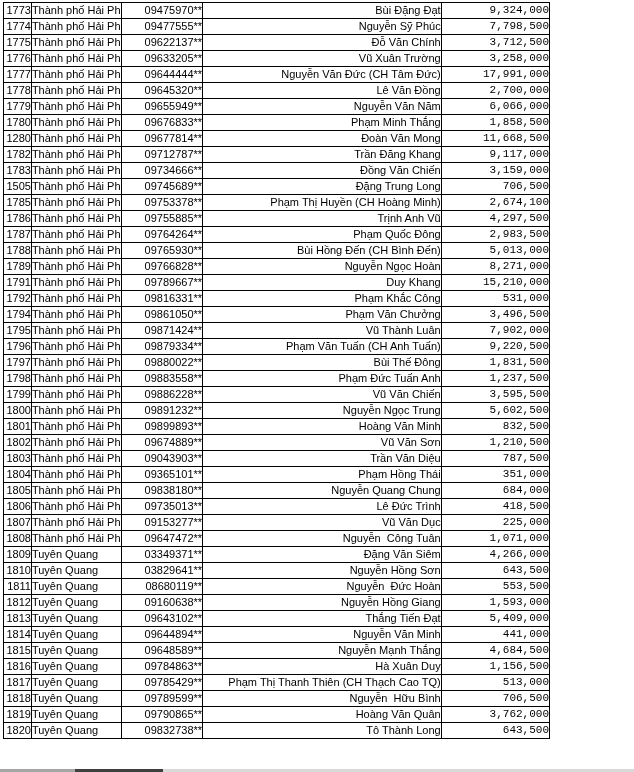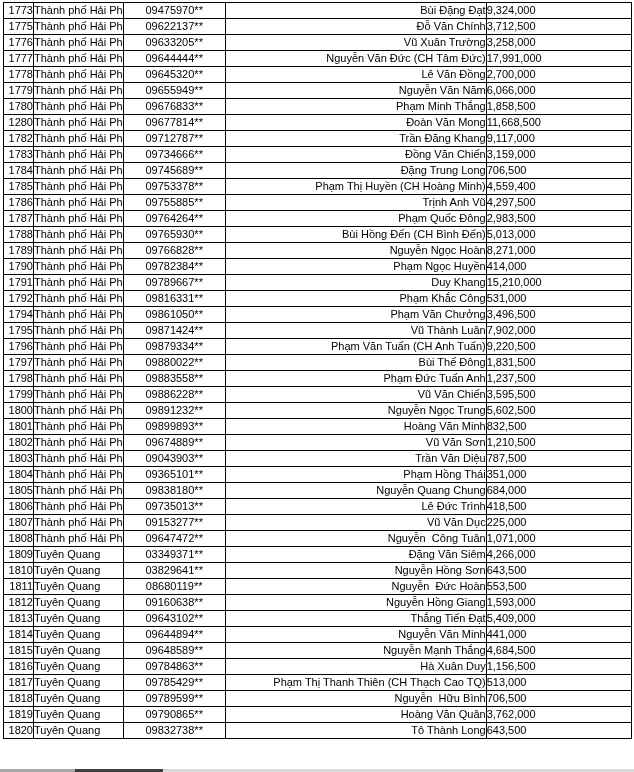--- a/index.html
+++ b/index.html
@@ -3,43 +3,43 @@
 <meta charset="utf-8">
 <style>
   html,body{margin:0;padding:0;}
   body{
     width:634px;height:772px;
     background:#ffffff;
     font-family:"Liberation Sans","DejaVu Sans",sans-serif;
     position:relative;
     overflow:hidden;
   }
-  .sheet{position:absolute;left:0;top:0;width:634px;height:772px;}
+  .sheet{position:absolute;left:0;top:0;width:550px;height:772px;}
   table.grid{
     border-collapse:collapse;
     table-layout:fixed;
     position:absolute;
     left:3px;top:2px;
   }
   table.grid td{
     border:1px solid #000000;
     height:15px;
     padding:0;
     font-size:11px;
     line-height:15px;
     color:#000000;
     overflow:hidden;
     white-space:pre;
     background:#ffffff;
   }
   td.c-no{width:29px;text-align:right;padding-right:3px;}
   td.c-prov{width:74px;text-align:left;padding-left:3px;}
-  td.c-phone{width:101px;text-align:center;padding-left:3px;}
+  td.c-phone{width:101px;text-align:right;padding-left:3px;}
   td.c-name{width:260px;text-align:right;padding-left:3px;}
-  td.c-amt{width:144px;padding-right:7px;}
+  td.c-amt{width:144px;text-align:right;padding-right:7px;font-family:Liberation Mono, monospace;}
   .bottom-strip{
     position:absolute;
     left:0;top:769px;
     width:634px;height:3px;
     display:flex;
   }
   .strip-seg{height:3px;}
 </style>
 </head>
 <body>
@@ -49,20 +49,27 @@
   <table class="grid">
     <tbody>
         <tr>
       <td class="c-no">1773</td>
       <td class="c-prov">Thành phố Hải Ph</td>
       <td class="c-phone">09475970**</td>
       <td class="c-name">Bùi Đặng Đạt</td>
       <td class="c-amt">9,324,000</td>
     </tr>
         <tr>
+      <td class="c-no">1774</td>
+      <td class="c-prov">Thành phố Hải Ph</td>
+      <td class="c-phone">09477555**</td>
+      <td class="c-name">Nguyễn Sỹ Phúc</td>
+      <td class="c-amt">7,798,500</td>
+    </tr>
+        <tr>
       <td class="c-no">1775</td>
       <td class="c-prov">Thành phố Hải Ph</td>
       <td class="c-phone">09622137**</td>
       <td class="c-name">Đỗ Văn Chính</td>
       <td class="c-amt">3,712,500</td>
     </tr>
         <tr>
       <td class="c-no">1776</td>
       <td class="c-prov">Thành phố Hải Ph</td>
       <td class="c-phone">09633205**</td>
@@ -112,32 +119,32 @@
       <td class="c-amt">9,117,000</td>
     </tr>
         <tr>
       <td class="c-no">1783</td>
       <td class="c-prov">Thành phố Hải Ph</td>
       <td class="c-phone">09734666**</td>
       <td class="c-name">Đồng Văn Chiến</td>
       <td class="c-amt">3,159,000</td>
     </tr>
         <tr>
-      <td class="c-no">1784</td>
+      <td class="c-no">1505</td>
       <td class="c-prov">Thành phố Hải Ph</td>
       <td class="c-phone">09745689**</td>
       <td class="c-name">Đặng Trung Long</td>
       <td class="c-amt">706,500</td>
     </tr>
         <tr>
       <td class="c-no">1785</td>
       <td class="c-prov">Thành phố Hải Ph</td>
       <td class="c-phone">09753378**</td>
       <td class="c-name">Phạm Thị Huyền (CH Hoàng Minh)</td>
-      <td class="c-amt">4,559,400</td>
+      <td class="c-amt">2,674,100</td>
     </tr>
         <tr>
       <td class="c-no">1786</td>
       <td class="c-prov">Thành phố Hải Ph</td>
       <td class="c-phone">09755885**</td>
       <td class="c-name">Trịnh Anh Vũ</td>
       <td class="c-amt">4,297,500</td>
     </tr>
         <tr>
       <td class="c-no">1787</td>
@@ -152,27 +159,20 @@
       <td class="c-phone">09765930**</td>
       <td class="c-name">Bùi Hồng Đến (CH Bình Đến)</td>
       <td class="c-amt">5,013,000</td>
     </tr>
         <tr>
       <td class="c-no">1789</td>
       <td class="c-prov">Thành phố Hải Ph</td>
       <td class="c-phone">09766828**</td>
       <td class="c-name">Nguyễn Ngọc Hoàn</td>
       <td class="c-amt">8,271,000</td>
-    </tr>
-        <tr>
-      <td class="c-no">1790</td>
-      <td class="c-prov">Thành phố Hải Ph</td>
-      <td class="c-phone">09782384**</td>
-      <td class="c-name">Phạm Ngọc Huyền</td>
-      <td class="c-amt">414,000</td>
     </tr>
         <tr>
       <td class="c-no">1791</td>
       <td class="c-prov">Thành phố Hải Ph</td>
       <td class="c-phone">09789667**</td>
       <td class="c-name">Duy Khang</td>
       <td class="c-amt">15,210,000</td>
     </tr>
         <tr>
       <td class="c-no">1792</td>

